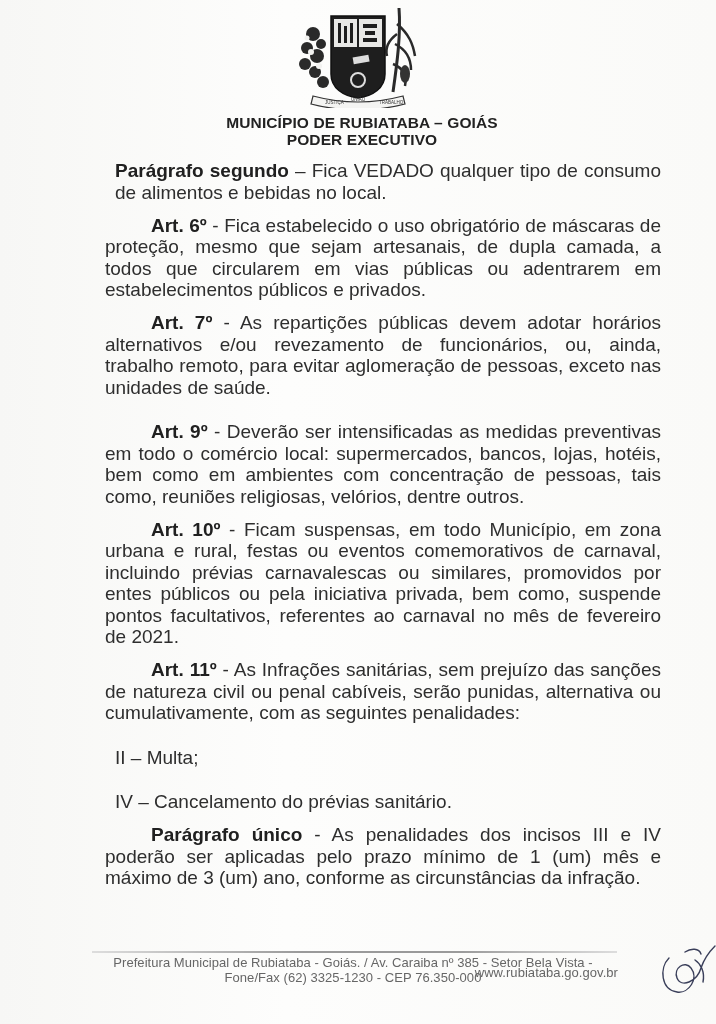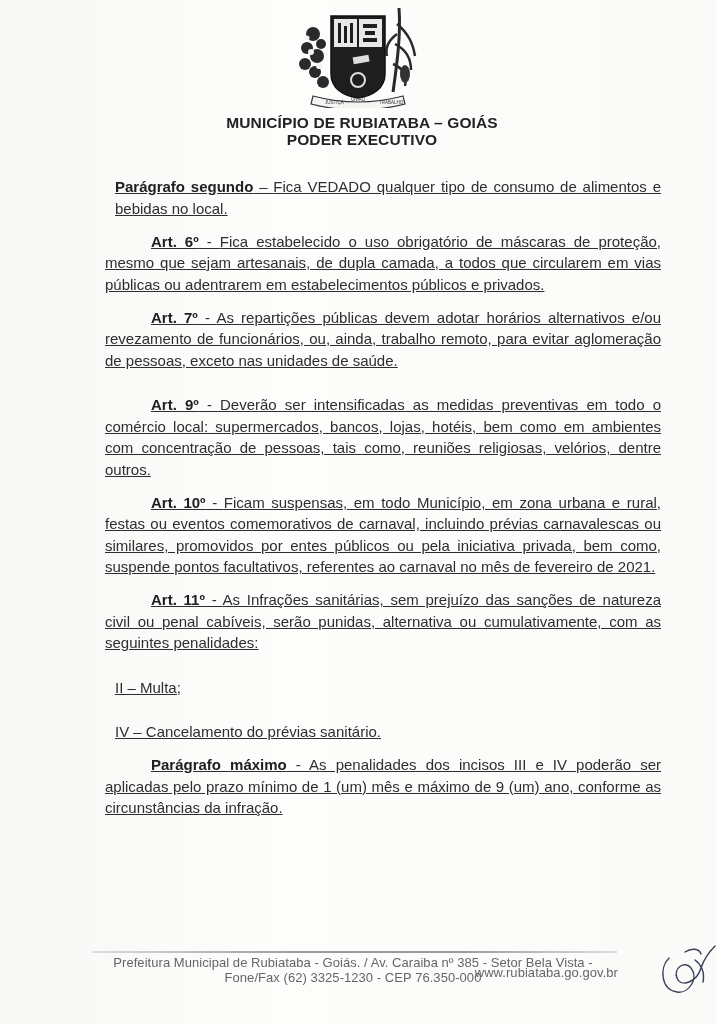--- a/index.html
+++ b/index.html
@@ -8,21 +8,21 @@
       background: #fbfbfa;
       font-family: "Liberation Sans", sans-serif;
       color: #2b2b2b;
       position: relative;
     }
     .page { position: absolute; inset: 0; background: linear-gradient(90deg,#f7f7f5 0%,#fdfdfc 40%,#fafaf8 100%); }
     .crest { position: absolute; left: 293px; top: 4px; width: 130px; height: 104px; }
     .hdr { position: absolute; left: 0; width: 716px; text-align: center; font-weight: bold; font-size: 15.5px; color: #222; letter-spacing: 0.1px; }
     .hdr.l1 { top: 114px; left: 4px; }
     .hdr.l2 { top: 131px; left: 4px; }
-    .body { position: absolute; left: 69px; top: 176px; width: 592px; font-size: 15px; line-height: 21.5px; color: #2e2e2e; text-decoration: underline; }
+    .body { position: absolute; left: 69px; top: 160px; width: 592px; font-size: 19px; line-height: 21.5px; color: #2e2e2e; }
     .para { margin: 0; text-align: justify; }
     .para b { color: #202020; }
     .ind { text-indent: 46px; margin-left: 36px; }
     .p-seg { padding-left: 46px; text-indent: 0; }
     .gap { height: 11.5px; }
     .inc { padding-left: 46px; }
     .footline { position: absolute; left: 92px; top: 951px; width: 525px; height: 2px; background: linear-gradient(90deg,#ddd,#9a9a9a 40%,#9a9a9a 70%,#ddd); }
     .foot { position: absolute; left: 88px; width: 530px; text-align: center; font-size: 13px; color: #666; letter-spacing: 0.05px; }
     .foot.f1 { top: 955px; }
     .foot.f2 { top: 965px; text-align: right; }
@@ -90,21 +90,21 @@
     <p class="para ind"><b>Art. 10º</b><span> - </span><span>Ficam suspensas, em todo Município, em zona urbana e rural, festas ou eventos comemorativos de carnaval, incluindo prévias carnavalescas ou similares, promovidos por entes públicos ou pela iniciativa privada, bem como, suspende pontos facultativos, referentes ao carnaval no mês de fevereiro de 2021.</span></p>
     <div class="gap"></div>
     <p class="para ind"><b>Art. 11º</b><span> - </span><span>As Infrações sanitárias, sem prejuízo das sanções de natureza civil ou penal cabíveis, serão punidas, alternativa ou cumulativamente, com as seguintes penalidades:</span></p>
     <div class="gap"></div>
     <div class="gap"></div>
     <p class="para inc">II – Multa;</p>
     <div class="gap"></div>
     <div class="gap"></div>
     <p class="para inc">IV – Cancelamento do prévias sanitário.</p>
     <div class="gap"></div>
-    <p class="para ind"><b>Parágrafo máximo</b><span> - </span><span>As penalidades dos incisos III e IV poderão ser aplicadas pelo prazo mínimo de 1 (um) mês e máximo de 9 (um) ano, conforme as circunstâncias da infração.</span></p>
+    <p class="para ind"><b>Parágrafo único</b><span> - </span><span>As penalidades dos incisos III e IV poderão ser aplicadas pelo prazo mínimo de 1 (um) mês e máximo de 3 (um) ano, conforme as circunstâncias da infração.</span></p>
   </div>
 
   <div class="footline"></div>
   <div class="foot f1">Prefeitura Municipal de Rubiataba - Goiás. / Av. Caraiba nº 385 - Setor Bela Vista - Fone/Fax (62) 3325-1230 - CEP 76.350-000</div>
   <div class="foot f2">www.rubiataba.go.gov.br</div>
 
   <svg class="sig" viewBox="0 0 62 60">
     <path d="M14 20 C4 30 6 52 22 54 C34 56 44 40 36 30 C30 22 18 30 22 40 C26 50 42 44 46 30 C50 18 56 12 60 8 M30 14 C36 10 44 10 46 16 M40 22 C46 26 50 34 48 44" stroke="#3a3f5a" stroke-width="1.4" fill="none" stroke-linecap="round"></path>
   </svg>
 </div>

